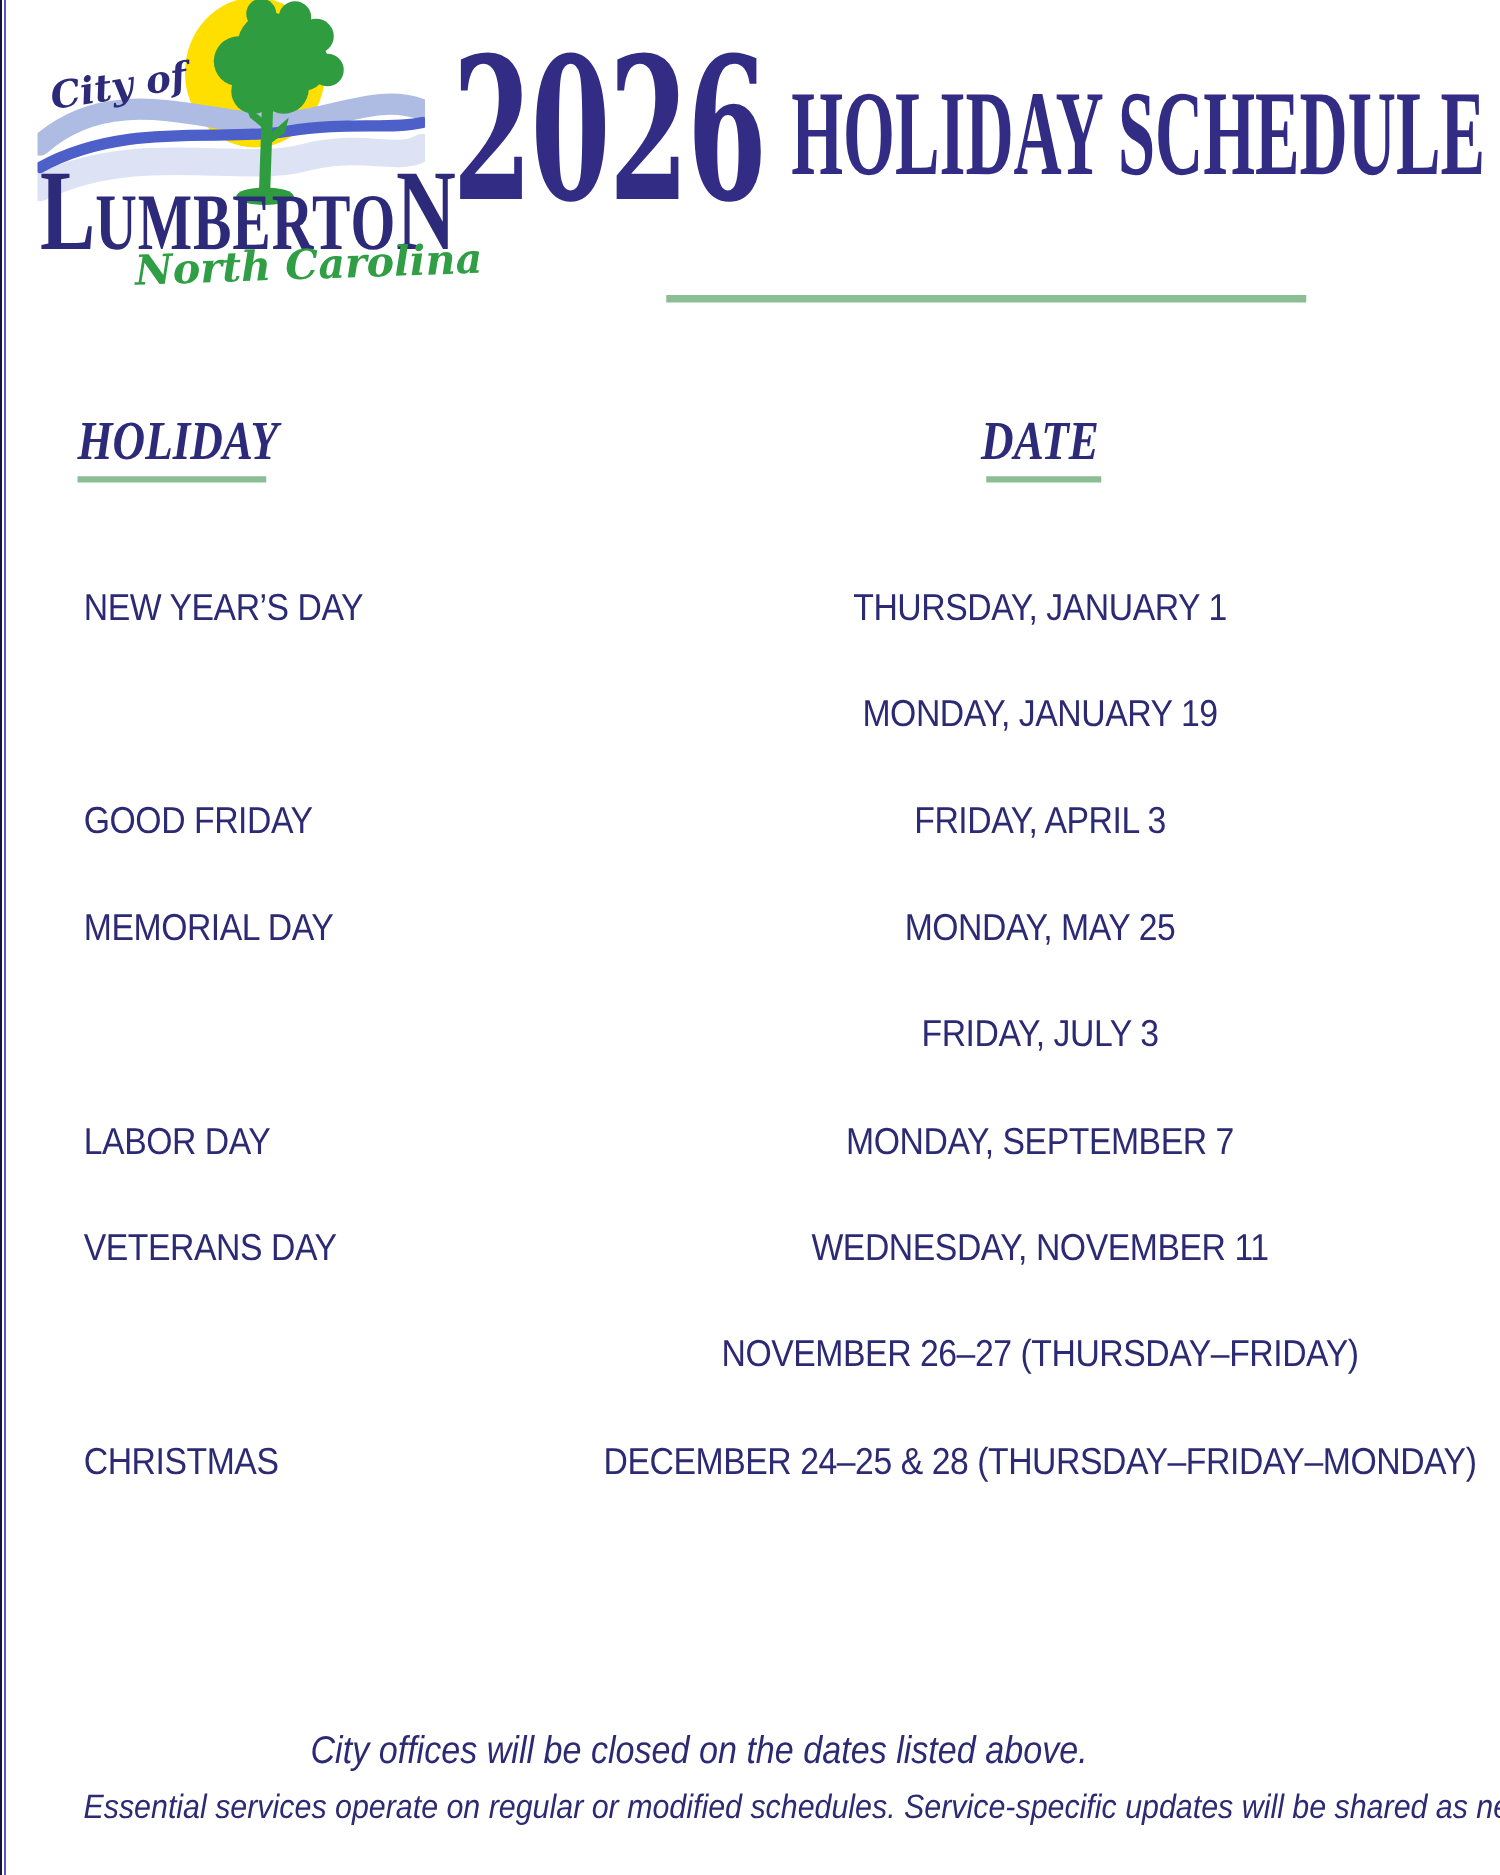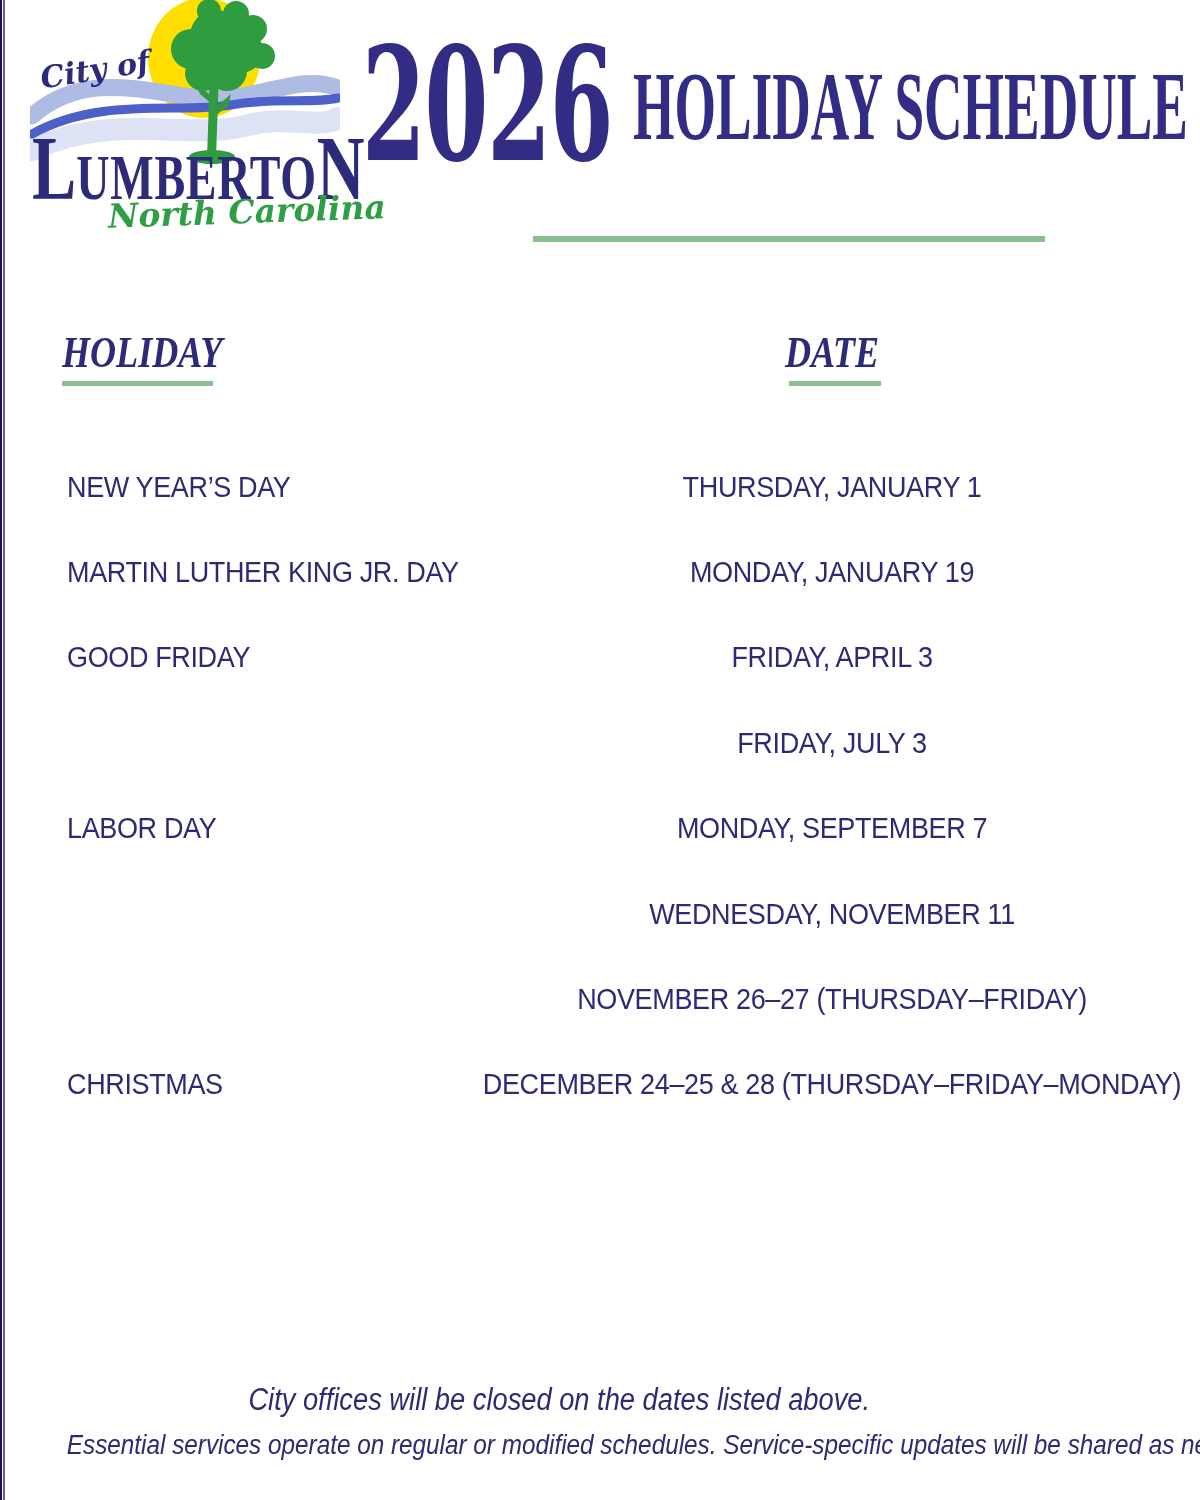--- a/index.html
+++ b/index.html
@@ -113,55 +113,63 @@
     <div class="row">
       <div class="h-cell">
         <span>NEW YEAR’S DAY</span>
       </div>
       <div class="d-cell">
         <span>THURSDAY, JANUARY 1</span>
       </div>
     </div>
 
     <div class="row">
-      <div class="h-cell">
-        <span>MARTIN LUTHER KING JR. DAY</span>
-      </div>
       <div class="d-cell">
         <span>MONDAY, JANUARY 19</span>
       </div>
     </div>
 
     <div class="row">
       <div class="h-cell">
         <span>GOOD FRIDAY</span>
       </div>
       <div class="d-cell">
         <span>FRIDAY, APRIL 3</span>
       </div>
     </div>
 
+    <div class="row">
+      <div class="h-cell">
+        <span>MEMORIAL DAY</span>
+      </div>
+      <div class="d-cell">
+        <span>MONDAY, MAY 25</span>
+      </div>
+    </div>
 
 
     <div class="row">
       <div class="d-cell">
         <span>FRIDAY, JULY 3</span>
       </div>
     </div>
 
     <div class="row">
       <div class="h-cell">
         <span>LABOR DAY</span>
       </div>
       <div class="d-cell">
         <span>MONDAY, SEPTEMBER 7</span>
       </div>
     </div>
 
     <div class="row">
+      <div class="h-cell">
+        <span>VETERANS DAY</span>
+      </div>
       <div class="d-cell">
         <span>WEDNESDAY, NOVEMBER 11</span>
       </div>
     </div>
 
     <div class="row">
       <div class="d-cell">
         <span>NOVEMBER 26–27 (THURSDAY–FRIDAY)</span>
       </div>
     </div>

